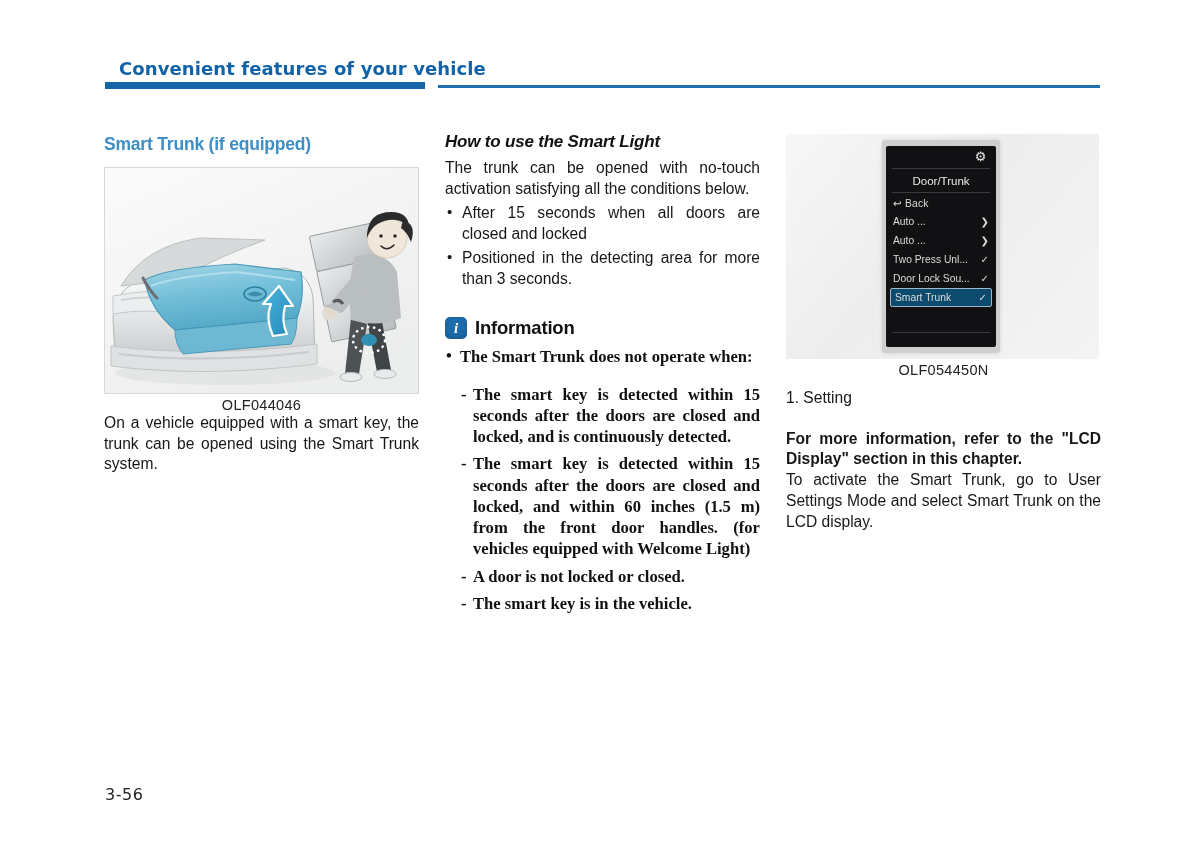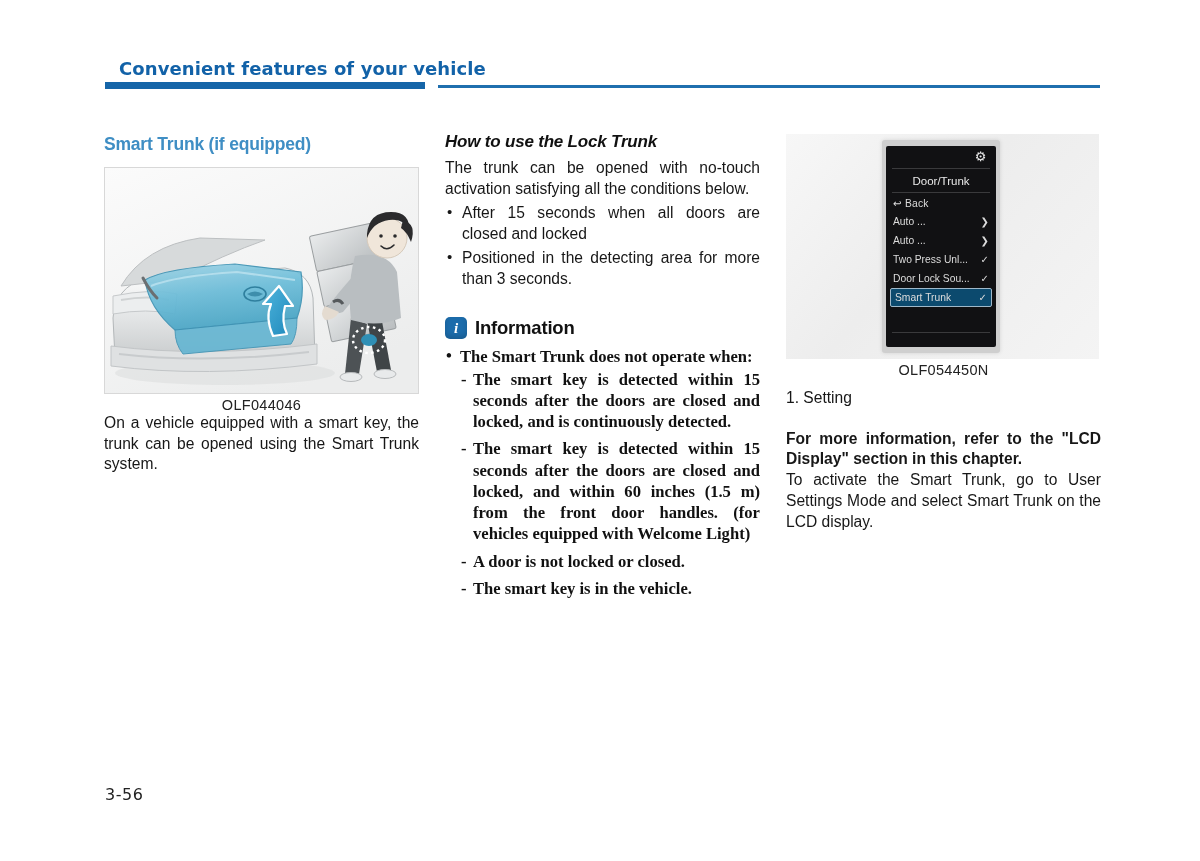--- a/index.html
+++ b/index.html
@@ -182,21 +182,21 @@
     font-family: "Liberation Serif", serif;
   }
   ul.serif-bullets > li {
     position: relative;
     padding-left: 15px;
     font-size: 16.6px;
     font-weight: 700;
     line-height: 1.28;
     text-align: justify;
     color: #111;
-    margin-bottom: 1px;
+    margin-bottom: 16px;
   }
   ul.serif-bullets > li::before {
     content: "\2022";
     position: absolute;
     left: 1px;
     top: -1px;
   }
   ul.serif-sub {
     list-style: none;
     margin: 0 0 0 14px;
@@ -427,21 +427,21 @@
         </svg>
       </div>
       <div class="fig-caption">OLF044046</div>
     </div>
 
     <p class="body-text">On a vehicle equipped with a smart key, the trunk can be opened using the Smart Trunk system.</p>
   </div>
 
   <div class="col col-mid">
 
-    <div class="subhead-italic">How to use the Lock Trunk</div>
+    <div class="subhead-italic">How to use the Smart Light</div>
 
     <p class="body-text">The trunk can be opened with no-touch activation satisfying all the conditions below.</p>
 
     <ul class="bullets">
       <li>After 15 seconds when all doors are closed and locked</li>
       <li>Positioned in the detecting area for more than 3 seconds.</li>
     </ul>
 
     <div class="info-head">
       <span class="info-icon">i</span>

